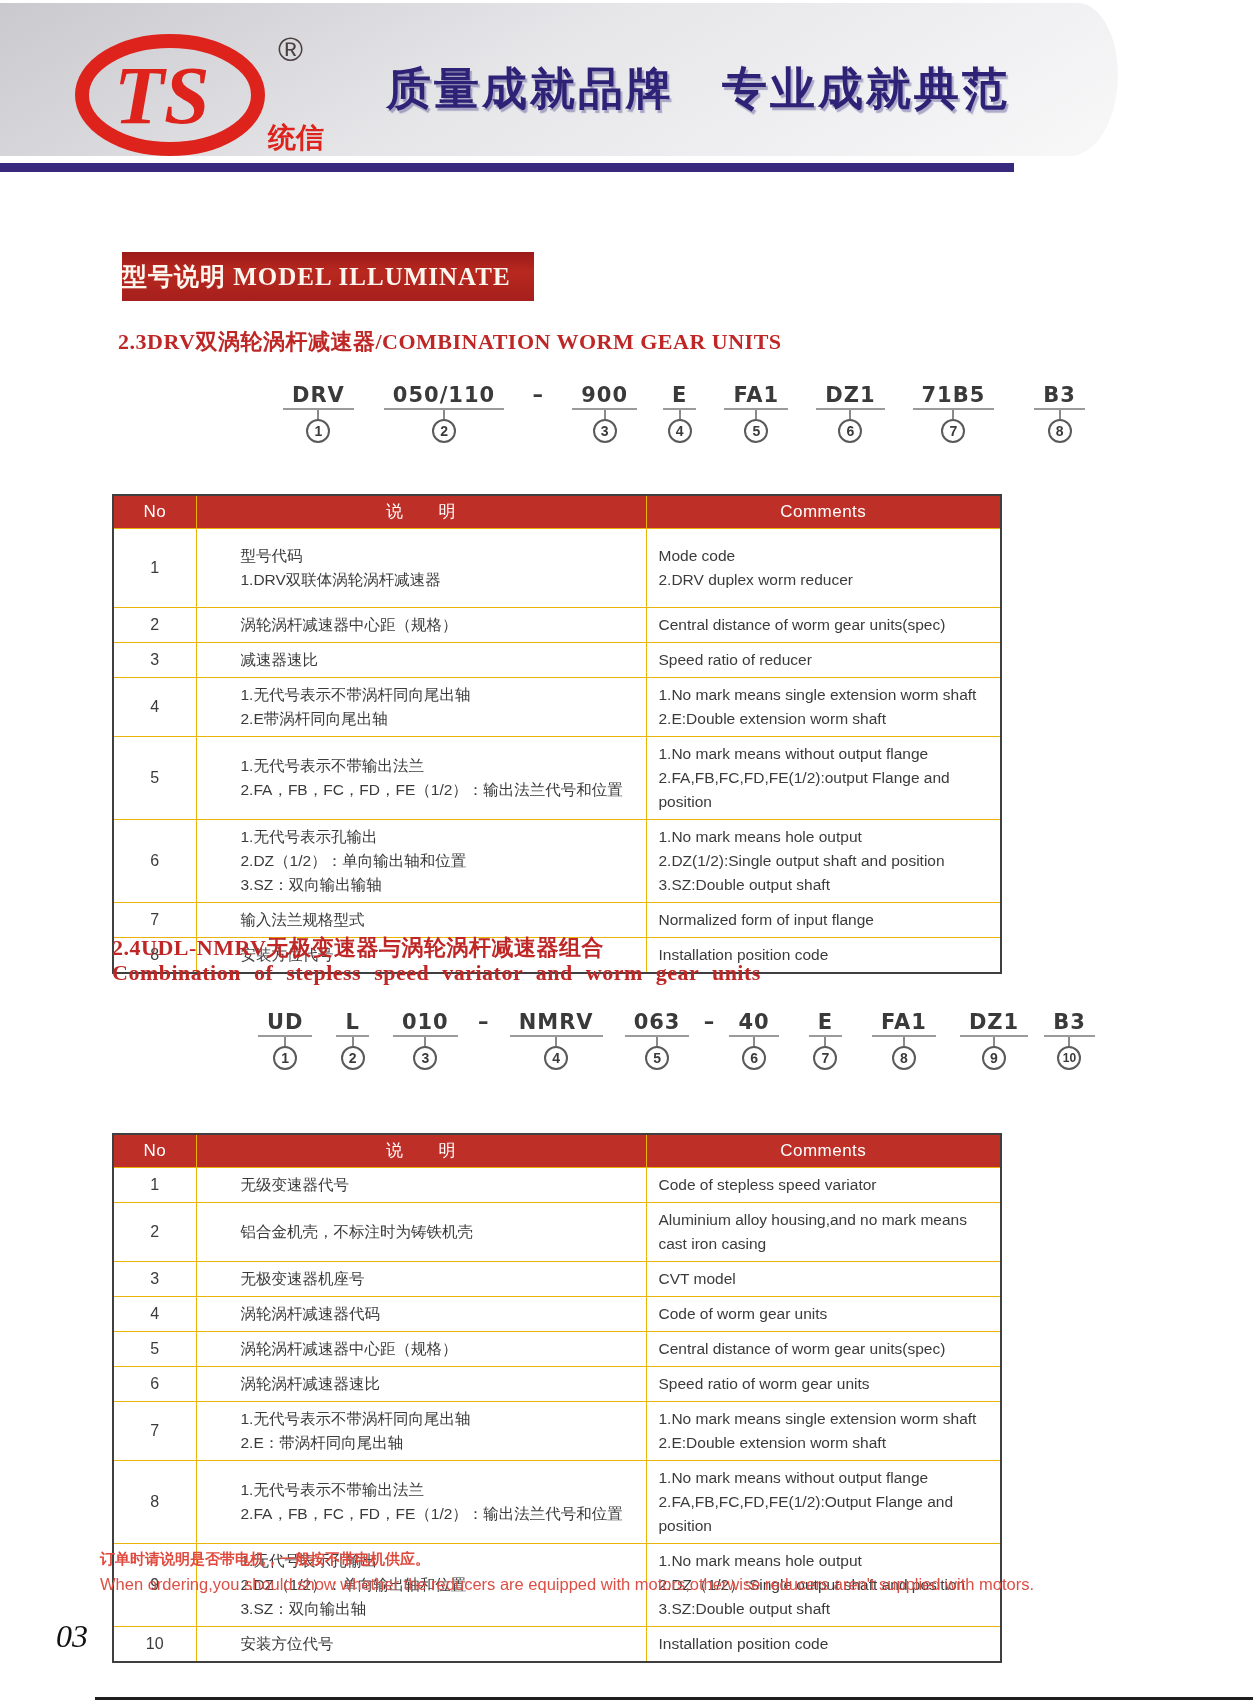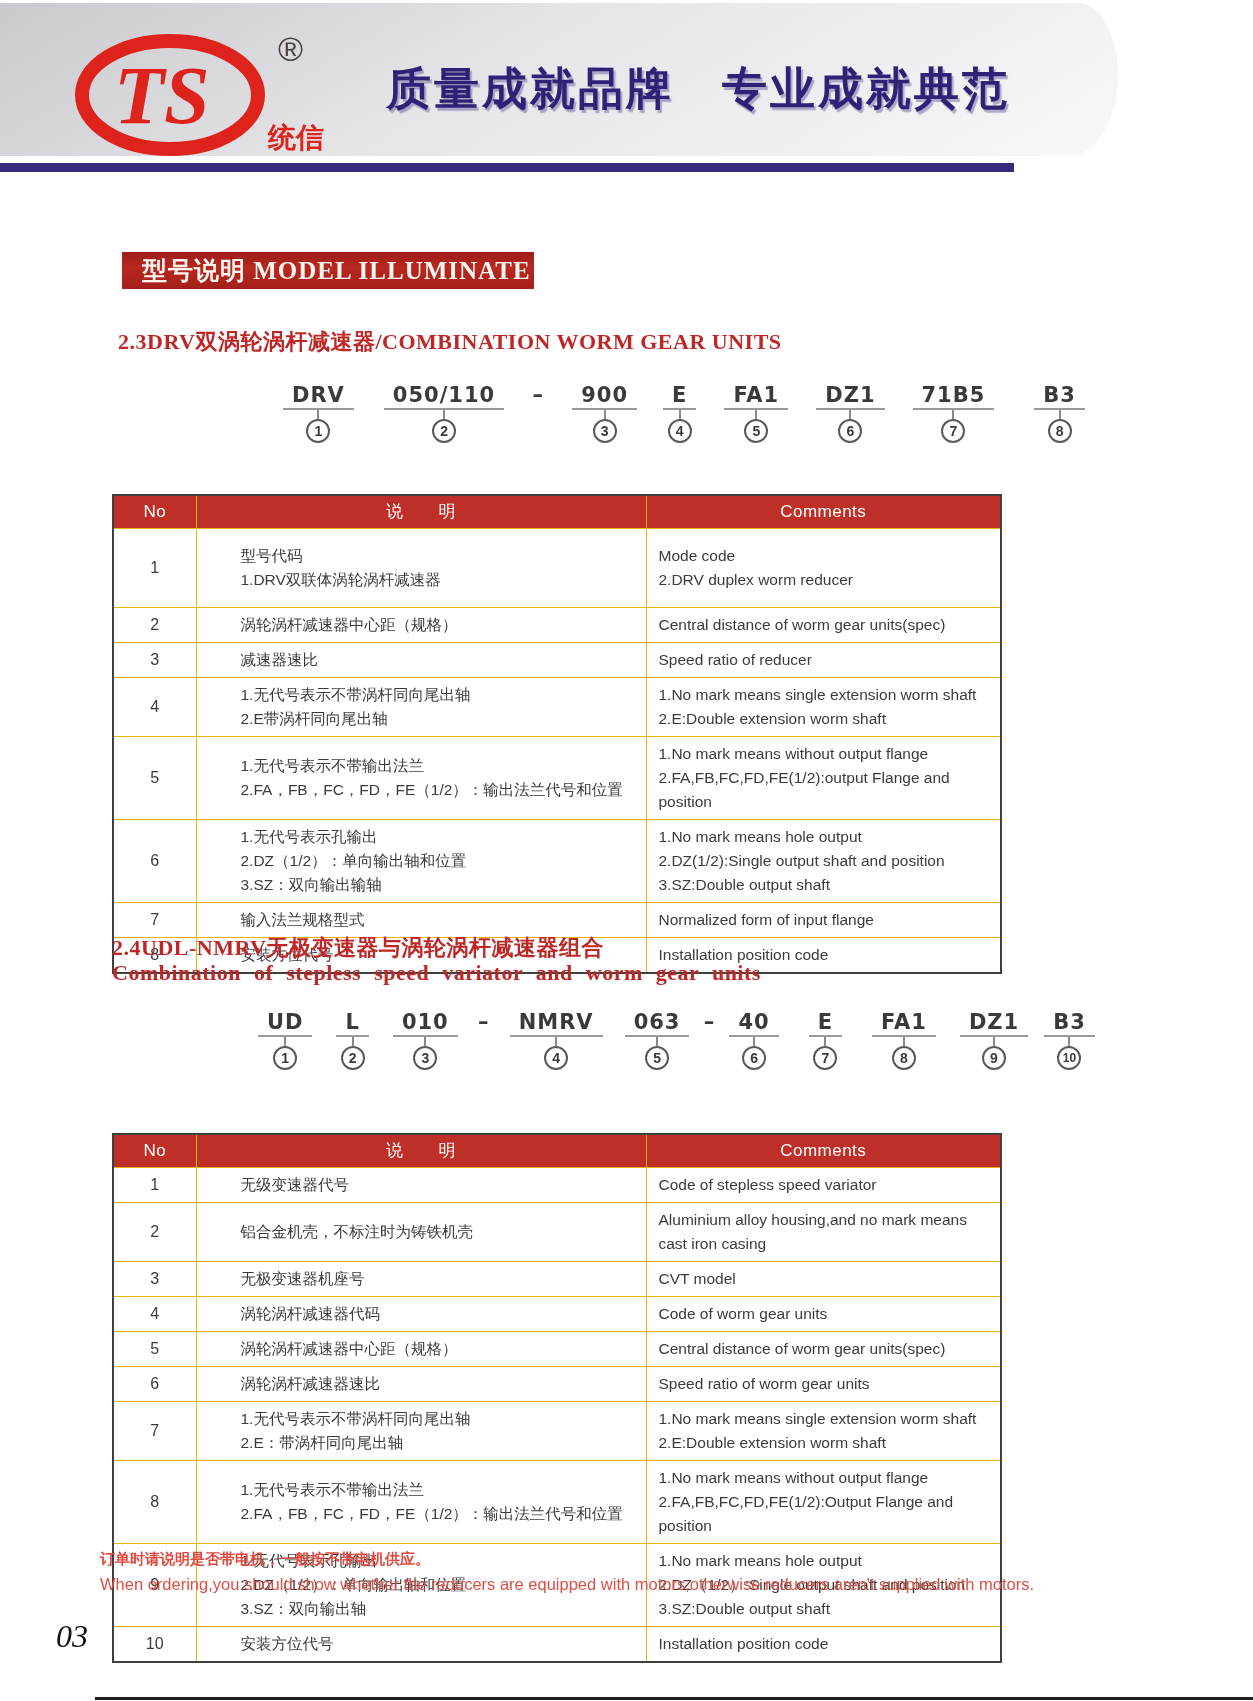--- a/index.html
+++ b/index.html
@@ -21,23 +21,23 @@
   }
   .logo-svg { position:absolute; left:52px; top:16px; width:310px; height:150px; }
   .slogan {
     position:absolute; left:338px; top:56px; width:720px;
     font-size:45px; font-weight:bold; color:#2E2277; letter-spacing:3px;
     text-shadow:2px 3px 1px rgba(46,34,119,0.35); white-space:nowrap;text-align:center;
   }
 
   
   .title-bar {
-    position:absolute; left:122px; top:252px; width:412px; height:37px;
+    position:absolute; left:122px; top:252px; width:412px; height:49px;
     background:linear-gradient(180deg,#9a1b19 0%,#b8281f 40%,#a51f1c 100%);
-    color:#fdf6ee; display:flex; align-items:center; padding-left:20px; box-sizing:border-box;
+    color:#fdf6ee; display:flex; align-items:center; box-sizing:border-box;
     font-family:"Liberation Serif", serif; font-weight:bold; font-size:25px; letter-spacing:1px;
   }
 
   
   .sec-heading {
     position:absolute; color:#BF2626; font-family:"Liberation Serif", serif;
     font-weight:bold; font-size:22px; letter-spacing:0.5px;
   }
   .sec2-en { font-size:22px; word-spacing:7px; }
 

